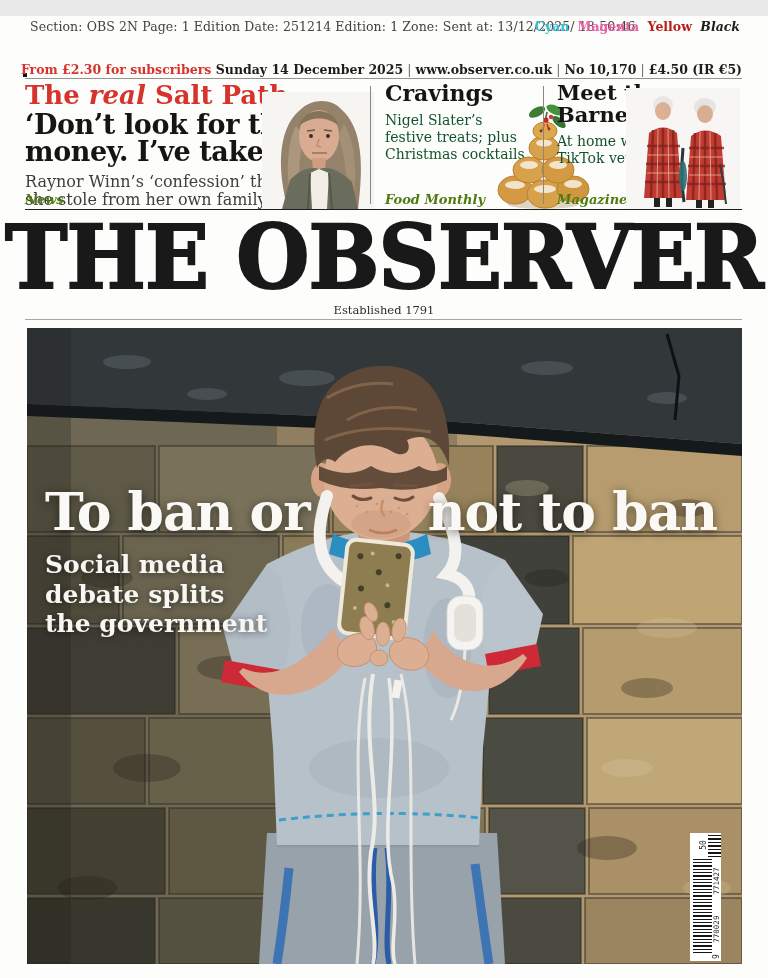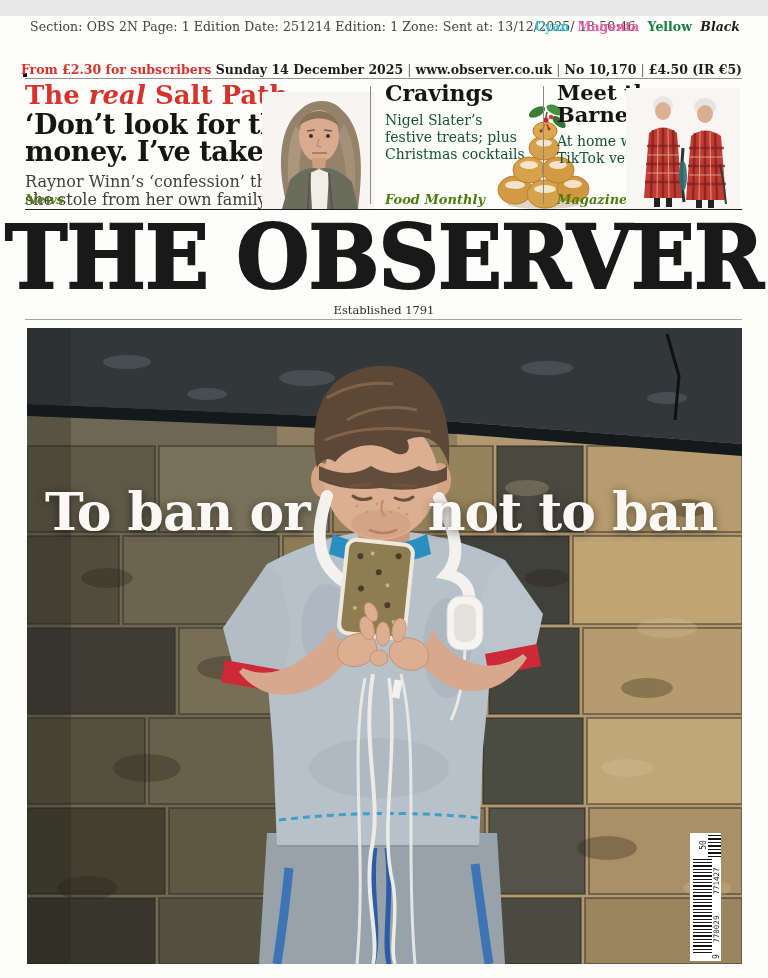--- a/index.html
+++ b/index.html
@@ -3,21 +3,21 @@
 <meta charset="utf-8">
 <style>
   html,body{margin:0;padding:0;background:#e8e8e8;}
   .page{position:relative;width:768px;height:978px;background:#fdfdfb;margin:16px auto;
         font-family:"DejaVu Serif", serif;color:#1d1d1b;overflow:hidden;}
   .abs{position:absolute;}
   
   .prepress{top:3px;left:30px;font-size:12.5px;color:#44423e;letter-spacing:.1px;}
   .reg{top:3px;right:28px;font-size:12.5px;font-weight:bold;}
   .reg span{margin-left:4px;}
-  .reg-cyan{color:#3bbcd4;}.reg-magenta{color:#ec5fa6;}.reg-yellow{color:#15803d;}.reg-black{color:#1d1d1b;font-style:italic;}
+  .reg-cyan{color:#3bbcd4;}.reg-magenta{color:#ec5fa6;}.reg-yellow{color:#b91c1c;}.reg-black{color:#1d1d1b;font-style:italic;}
   .regdot{left:23px;top:57px;width:4px;height:4px;background:#111;}
   
   .dateline{top:46px;right:26px;font-size:12.5px;font-weight:bold;white-space:nowrap;}
   .dateline .offer{color:#d6332c;}
   .dateline .sep{color:#6b675f;font-weight:normal;padding:0 4px;}
   .rule{height:1px;background:#98928a;left:25px;width:717px;}
   .rule-a{top:62px;}
   .rule-b{top:193px;background:#1d1d1b;}
   .rule-c{top:303px;background:#aba596;}
   
@@ -328,20 +328,25 @@
       <path d="M360,520 C366,568 356,610 362,636" stroke="#2a5ca8" stroke-width="5" fill="none"></path>
       <path d="M346,346 C334,420 356,470 344,524 C338,570 352,606 346,636" stroke="#edebe5" stroke-width="4" fill="none"></path>
       <path d="M362,350 C372,430 352,500 366,556 C372,592 362,618 368,636" stroke="#edebe5" stroke-width="3.5" fill="none"></path>
       <path d="M338,350 C322,430 340,520 330,636" stroke="#edebe5" stroke-width="3" opacity=".9" fill="none"></path>
       <path d="M374,346 C392,420 378,520 388,636" stroke="#edebe5" stroke-width="3" opacity=".9" fill="none"></path>
       <rect x="366" y="352" width="8" height="18" fill="#f3f2ee" transform="rotate(10 370 361)"></rect>
     </svg>
 
     <div class="cov-head ch-left">To ban or</div>
     <div class="cov-head ch-right">not to ban</div>
+    <div class="cov-stand">
+      <div>Social media</div>
+      <div>debate splits</div>
+      <div>the government</div>
+    </div>
 
     <div class="bc-box">
       <div class="bc-rot">
         <span class="bc-digit">9</span>
         <div class="bc-main">
           <div class="bc-bars"></div>
           <div class="bc-nums">
             <span>770029</span>
             <span>771427</span>
           </div>

